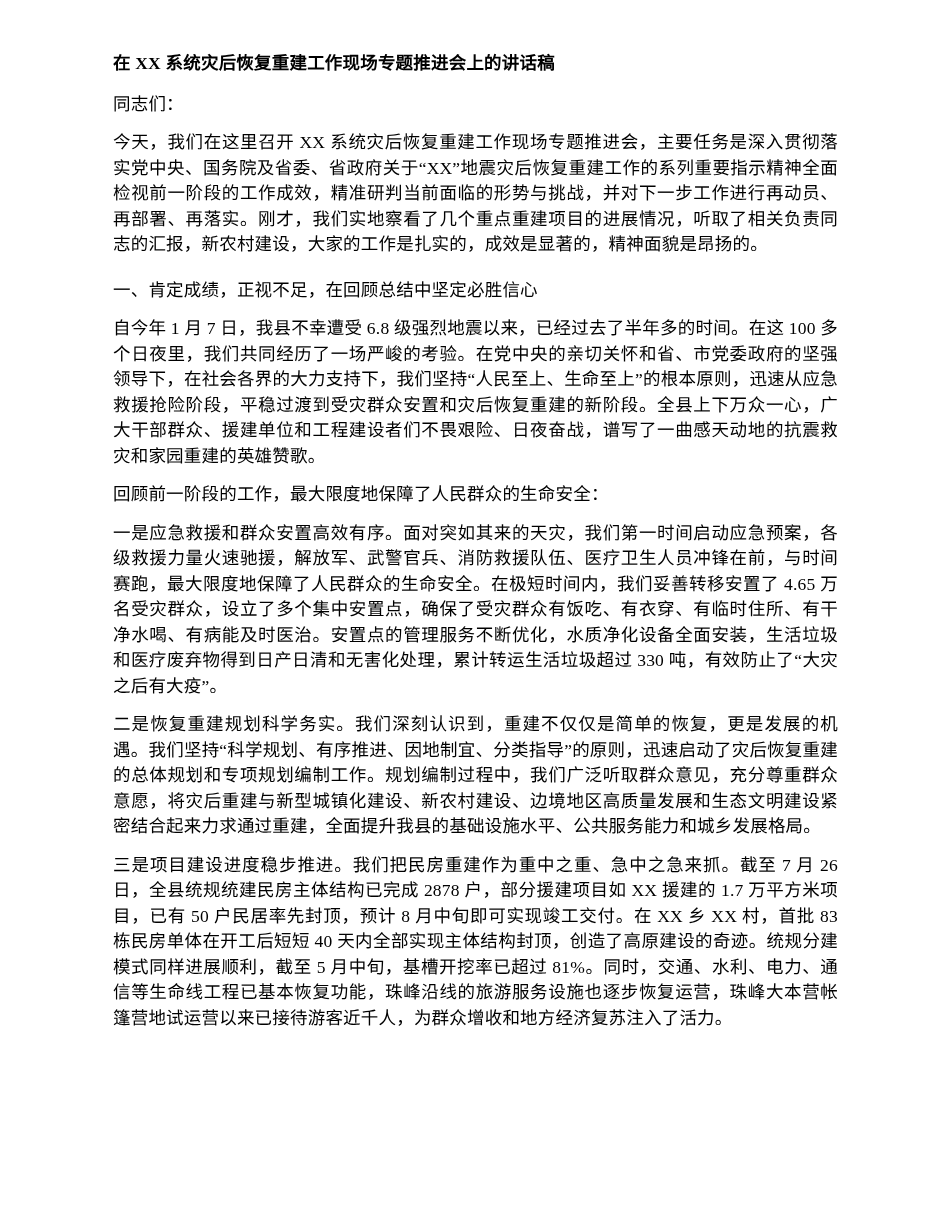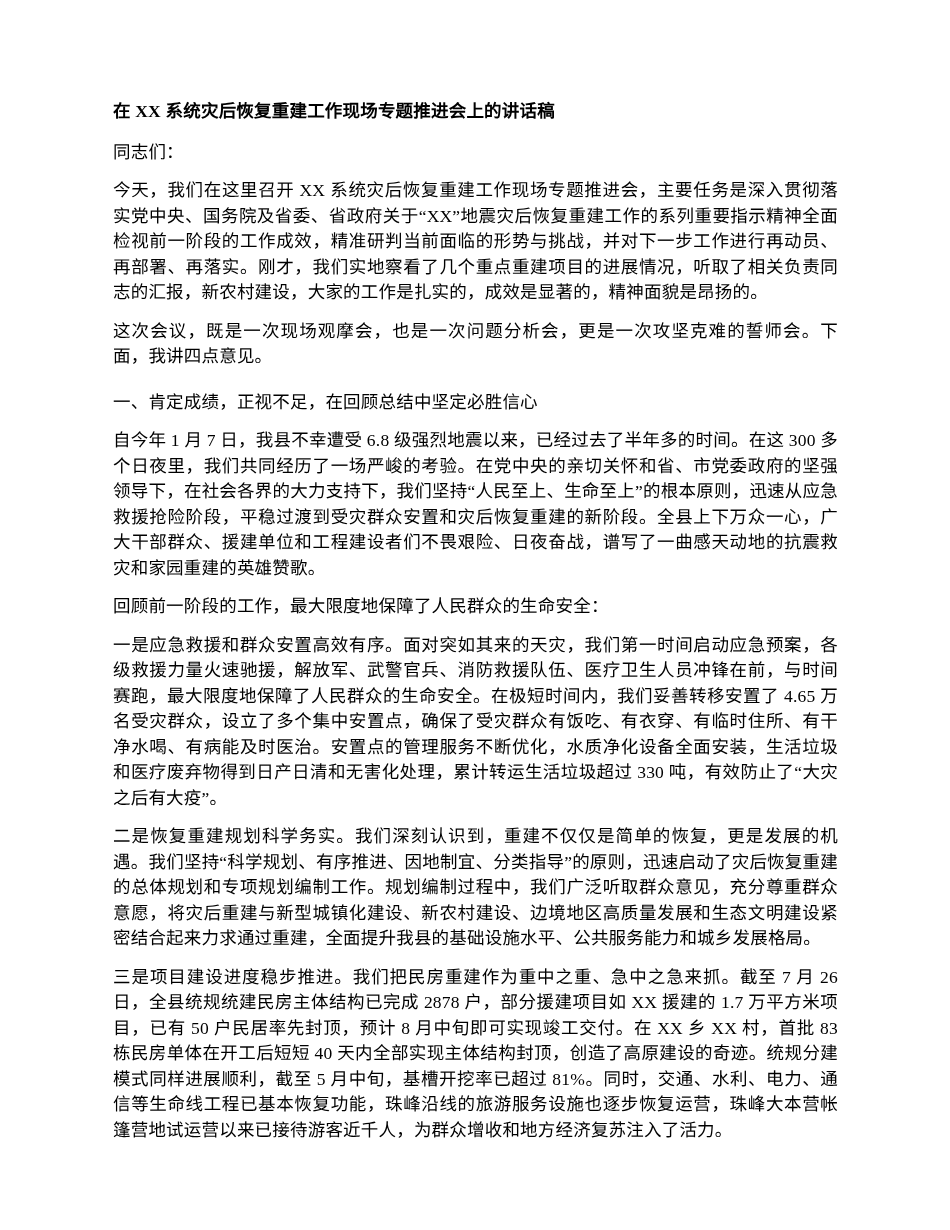--- a/index.html
+++ b/index.html
@@ -7,21 +7,21 @@
     padding: 0;
     background: #ffffff;
   }
   .page {
     position: relative;
     width: 950px;
     height: 1230px;
     box-sizing: border-box;
     background: #ffffff;
     color: #000000;
-    padding: 99px 112px 0 113px;
+    padding: 51px 112px 0 113px;
     overflow: hidden;
     font-family: "Liberation Serif", "DejaVu Sans", sans-serif;
     font-size: 17.5px;
     line-height: 25.5px;
   }
   .block {
     margin: 0 0 13px 0;
     text-align: justify;
     text-justify: inter-ideograph;
     word-break: break-all;
@@ -45,25 +45,24 @@
 </head>
 <body>
 
 <div class="page">
   <div class="block doc-title">在 XX 系统灾后恢复重建工作现场专题推进会上的讲话稿</div>
 
   <div class="block doc-paragraph">同志们：</div>
 
   <div class="block doc-paragraph">今天，我们在这里召开 XX 系统灾后恢复重建工作现场专题推进会，主要任务是深入贯彻落实党中央、国务院及省委、省政府关于“XX”地震灾后恢复重建工作的系列重要指示精神全面检视前一阶段的工作成效，精准研判当前面临的形势与挑战，并对下一步工作进行再动员、再部署、再落实。刚才，我们实地察看了几个重点重建项目的进展情况，听取了相关负责同志的汇报，新农村建设，大家的工作是扎实的，成效是显著的，精神面貌是昂扬的。</div>
 
-  <div class="block doc-paragraph">这次会议，既是一次现场观摩会，也是一次问题分析会，更是一次攻坚克难的誓师会。下面，我讲四点意见。</div>
 
   <div class="block doc-heading">一、肯定成绩，正视不足，在回顾总结中坚定必胜信心</div>
 
-  <div class="block doc-paragraph">自今年 1 月 7 日，我县不幸遭受 6.8 级强烈地震以来，已经过去了半年多的时间。在这 300 多个日夜里，我们共同经历了一场严峻的考验。在党中央的亲切关怀和省、市党委政府的坚强领导下，在社会各界的大力支持下，我们坚持“人民至上、生命至上”的根本原则，迅速从应急救援抢险阶段，平稳过渡到受灾群众安置和灾后恢复重建的新阶段。全县上下万众一心，广大干部群众、援建单位和工程建设者们不畏艰险、日夜奋战，谱写了一曲感天动地的抗震救灾和家园重建的英雄赞歌。</div>
+  <div class="block doc-paragraph">自今年 1 月 7 日，我县不幸遭受 6.8 级强烈地震以来，已经过去了半年多的时间。在这 100 多个日夜里，我们共同经历了一场严峻的考验。在党中央的亲切关怀和省、市党委政府的坚强领导下，在社会各界的大力支持下，我们坚持“人民至上、生命至上”的根本原则，迅速从应急救援抢险阶段，平稳过渡到受灾群众安置和灾后恢复重建的新阶段。全县上下万众一心，广大干部群众、援建单位和工程建设者们不畏艰险、日夜奋战，谱写了一曲感天动地的抗震救灾和家园重建的英雄赞歌。</div>
 
   <div class="block doc-paragraph">回顾前一阶段的工作，最大限度地保障了人民群众的生命安全：</div>
 
   <div class="block doc-paragraph">一是应急救援和群众安置高效有序。面对突如其来的天灾，我们第一时间启动应急预案，各级救援力量火速驰援，解放军、武警官兵、消防救援队伍、医疗卫生人员冲锋在前，与时间赛跑，最大限度地保障了人民群众的生命安全。在极短时间内，我们妥善转移安置了 4.65 万名受灾群众，设立了多个集中安置点，确保了受灾群众有饭吃、有衣穿、有临时住所、有干净水喝、有病能及时医治。安置点的管理服务不断优化，水质净化设备全面安装，生活垃圾和医疗废弃物得到日产日清和无害化处理，累计转运生活垃圾超过 330 吨，有效防止了“大灾之后有大疫”。</div>
 
   <div class="block doc-paragraph">二是恢复重建规划科学务实。我们深刻认识到，重建不仅仅是简单的恢复，更是发展的机遇。我们坚持“科学规划、有序推进、因地制宜、分类指导”的原则，迅速启动了灾后恢复重建的总体规划和专项规划编制工作。规划编制过程中，我们广泛听取群众意见，充分尊重群众意愿，将灾后重建与新型城镇化建设、新农村建设、边境地区高质量发展和生态文明建设紧密结合起来力求通过重建，全面提升我县的基础设施水平、公共服务能力和城乡发展格局。</div>
 
   <div class="block doc-paragraph">三是项目建设进度稳步推进。我们把民房重建作为重中之重、急中之急来抓。截至 7 月 26 日，全县统规统建民房主体结构已完成 2878 户，部分援建项目如 XX 援建的 1.7 万平方米项目，已有 50 户民居率先封顶，预计 8 月中旬即可实现竣工交付。在 XX 乡 XX 村，首批 83 栋民房单体在开工后短短 40 天内全部实现主体结构封顶，创造了高原建设的奇迹。统规分建模式同样进展顺利，截至 5 月中旬，基槽开挖率已超过 81%。同时，交通、水利、电力、通信等生命线工程已基本恢复功能，珠峰沿线的旅游服务设施也逐步恢复运营，珠峰大本营帐篷营地试运营以来已接待游客近千人，为群众增收和地方经济复苏注入了活力。</div>
 </div>
 

